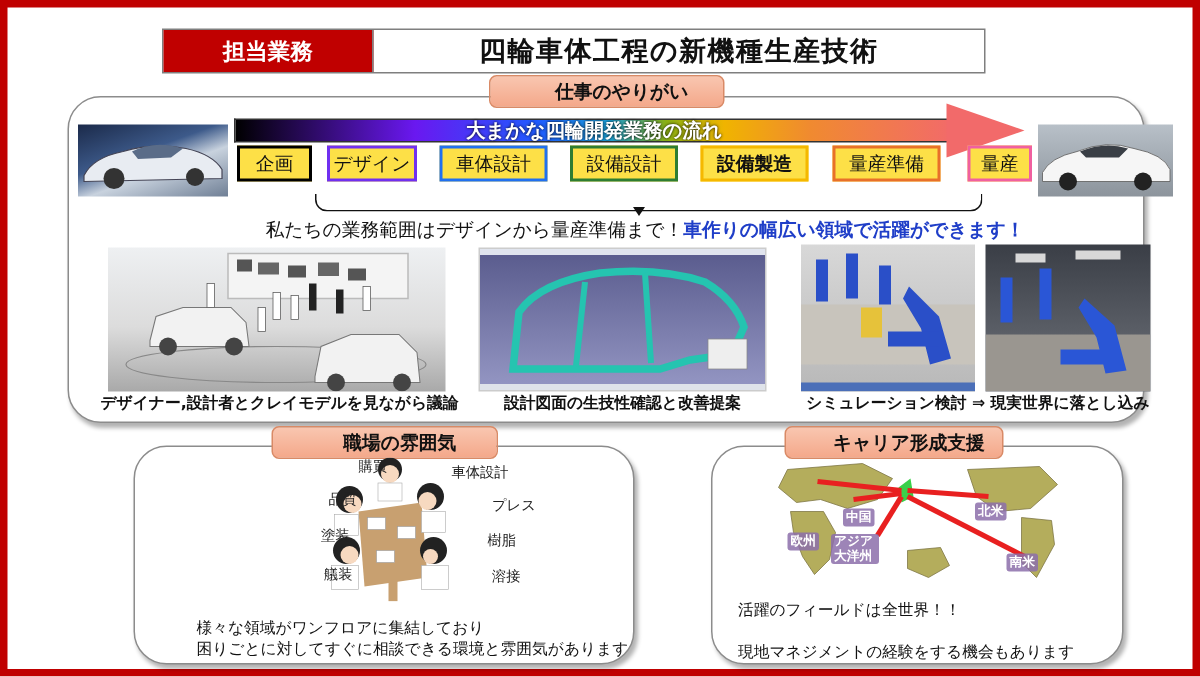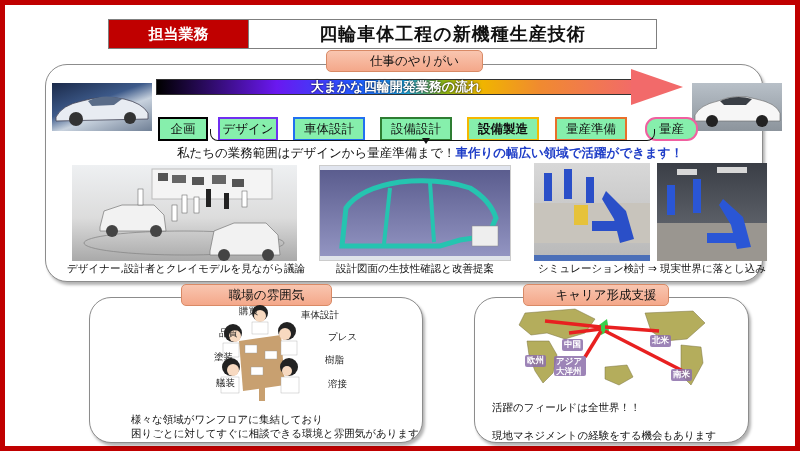--- a/index.html
+++ b/index.html
@@ -7,41 +7,41 @@
   body { font-family: "DejaVu Sans", "Liberation Sans", sans-serif; position: relative; }
   .frame { position: absolute; left: 0; top: 0; width: 800px; height: 451px; border: 5px solid #c00000; background: #fff; }
 
   
   .hdr { position: absolute; left: 103px; top: 14px; width: 549px; height: 30px; border: 1px solid #7f7f7f; display: flex; background: #fff; }
   .hdr-tag { width: 140px; background: #c00000; color: #fff; font-weight: bold; font-size: 15px; display: flex; align-items: center; justify-content: center; border-right: 1px solid #7f7f7f; }
   .hdr-title { flex: 1; font-weight: bold; font-size: 18px; color: #111; display: flex; align-items: center; justify-content: center; letter-spacing: 1px; }
 
   
   .panel { position: absolute; border: 1.5px solid #8c8c8c; border-radius: 22px; background: #fff; box-shadow: 2px 3px 3px rgba(0,0,0,0.3); }
-  .pill { position: absolute; height: 22px; background: linear-gradient(#f9c6b0, #f4a88a); border: 1px solid #d98a66; border-radius: 5px; font-weight: normal; font-size: 12.5px; color: #111; display: flex; align-items: center; justify-content: center; padding-left: 20px; }
+  .pill { position: absolute; height: 22px; background: linear-gradient(#f9c6b0, #f4a88a); border: 1px solid #d98a66; border-radius: 5px; font-weight: bold; font-size: 12.5px; color: #111; display: flex; align-items: center; justify-content: center; padding-left: 20px; }
 
   
   .flow { position: absolute; left: 151px; top: 64px; width: 527px; height: 34px; }
   .flow-bar { position: absolute; left: 0; top: 10px; width: 480px; height: 16px; border: 1px solid #333;
     background: linear-gradient(90deg, #000 0%, #2a0a5e 10%, #6a18f0 25%, #1f5bff 42%, #1aa0d8 52%, #8bb012 60%, #f0b400 68%, #f08a30 80%, #f26a6a 100%); border-right: none; }
   .flow-head { position: absolute; left: 475px; top: 0; width: 0; height: 0; border-top: 18px solid transparent; border-bottom: 18px solid transparent; border-left: 52px solid #f26a6a; }
   .flow-label { position: absolute; left: 0; top: 10px; width: 480px; height: 16px; display: flex; align-items: center; justify-content: center; color: #fff; font-weight: bold; font-size: 13px; text-shadow: 0 0 2px #000; }
 
   
-  .stage { position: absolute; top: 112px; height: 24px; border: 2px solid #000; background: #86efac; font-size: 12.5px; display: flex; align-items: center; justify-content: center; color: #111; }
+  .stage { position: absolute; top: 92px; height: 24px; border: 2px solid #000; background: #fde047; font-size: 12.5px; display: flex; align-items: center; justify-content: center; color: #111; }
 
   .brace { position: absolute; left: 205px; top: 124px; width: 445px; height: 12px; border-bottom: 1.5px solid #111; border-left: 1.5px solid #111; border-right: 1.5px solid #111; border-radius: 0 0 8px 8px; }
   .brace-tip { position: absolute; left: 417px; top: 133px; width: 0; height: 0; border-left: 4px solid transparent; border-right: 4px solid transparent; border-top: 6px solid #111; }
 
   .scope { position: absolute; left: 140px; top: 140px; width: 570px; text-align: center; font-size: 12.5px; color: #111; white-space: nowrap; }
   .scope b { color: #1f3ec8; }
 
   
   .photo { position: absolute; overflow: hidden; }
-  .caption { position: absolute; font-size: 10.5px; color: #111; text-align: center; white-space: nowrap; }
+  .caption { position: absolute; font-size: 10.5px; color: #111; text-align: center; white-space: nowrap; font-weight: bold; }
 
   .lbl { position: absolute; font-size: 9.5px; color: #222; padding-left: 21px; }
   .note { position: absolute; font-size: 10.5px; color: #111; line-height: 14px; white-space: nowrap; }
 
   .region { position: absolute; font-size: 8.5px; font-weight: bold; color: #fff; background: rgba(140,110,170,0.85); padding: 0 2px; border-radius: 2px; }
 </style>
 </head>
 <body>
 
 <div class="frame">
@@ -77,21 +77,21 @@
     <div class="flow-head"></div>
     <div class="flow-label">大まかな四輪開発業務の流れ</div>
   </div>
 
   <div class="stage" style="left:153px; width:50px; border-color:#000;">企画</div>
   <div class="stage" style="left:213px; width:60px; border-color:#7030f0;">デザイン</div>
   <div class="stage" style="left:288px; width:72px; border-color:#2070f0;">車体設計</div>
   <div class="stage" style="left:375px; width:72px; border-color:#2e7d32;">設備設計</div>
   <div class="stage" style="left:462px; width:72px; border-color:#f5b800;font-weight:bold;">設備製造</div>
   <div class="stage" style="left:550px; width:72px; border-color:#e8702a;">量産準備</div>
-  <div class="stage" style="left:640px; width:53px; border-color:#f060a0;border-radius:11px;">量産</div>
+  <div class="stage" style="left:640px; width:43px; border-color:#f060a0;">量産</div>
 
   <div class="brace"></div>
   <div class="brace-tip"></div>
 
   <div class="scope">
     <span>私たちの業務範囲はデザインから量産準備まで！</span><b>車作りの幅広い領域で活躍ができます！</b>
   </div>
 
   <div class="photo" style="left:67px; top:160px; width:225px; height:96px; background: linear-gradient(#eef0f2 0%, #dcdcdc 55%, #a9a9a9 100%);">
     <svg width="225" height="96" viewBox="0 0 225 96">

